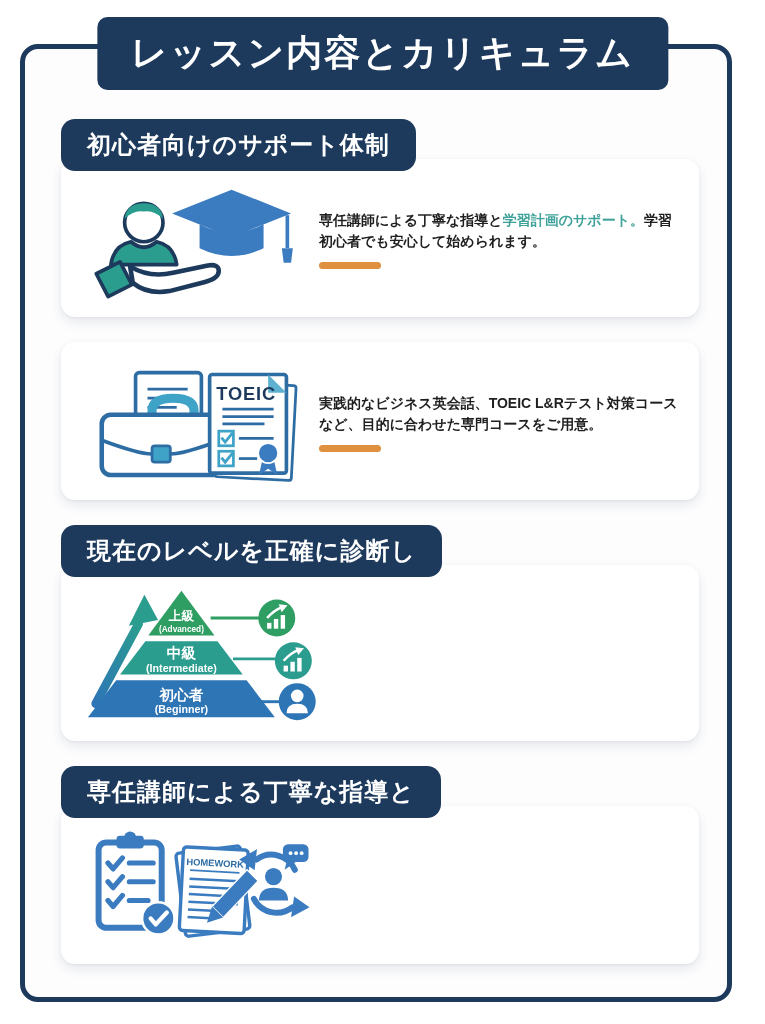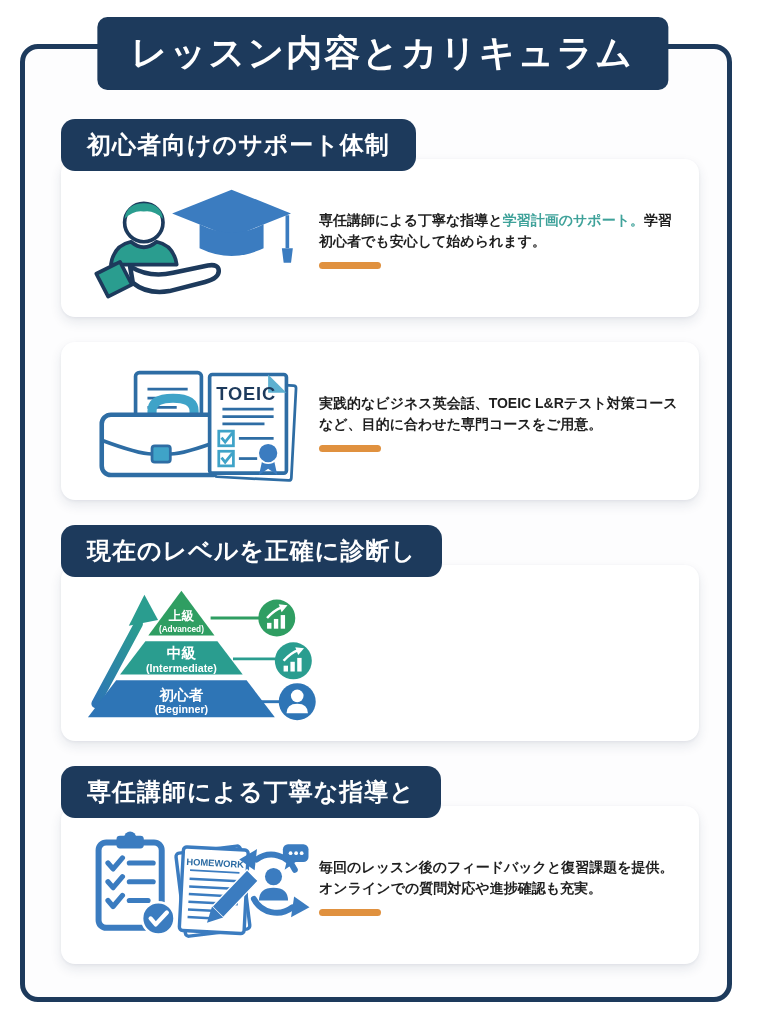--- a/index.html
+++ b/index.html
@@ -212,20 +212,16 @@
             <circle cx="227" cy="64" r="10" fill="#3b7cc0"></circle>
             <path d="M210,92 Q210,77 227,77 Q244,77 244,92 Z" fill="#3b7cc0"></path>
             <rect x="238" y="26" width="30" height="21" rx="6" fill="#3b7cc0"></rect>
             <polygon points="243,44 240,56 253,47" fill="#3b7cc0"></polygon>
             <circle cx="247" cy="36.5" r="2.2" fill="#ffffff"></circle>
             <circle cx="253.5" cy="36.5" r="2.2" fill="#ffffff"></circle>
             <circle cx="260" cy="36.5" r="2.2" fill="#ffffff"></circle>
           </g>
         </svg>
       </div>
-      <div class="text-box">
-        <span>毎回のレッスン後のフィードバックと復習課題を提供。オンラインでの質問対応や進捗確認も充実。</span><span class="teal"></span><span></span>
-        <div class="underline"></div>
-      </div>
     </div>
   </div>
 
 </div>
 
 </body></html>

